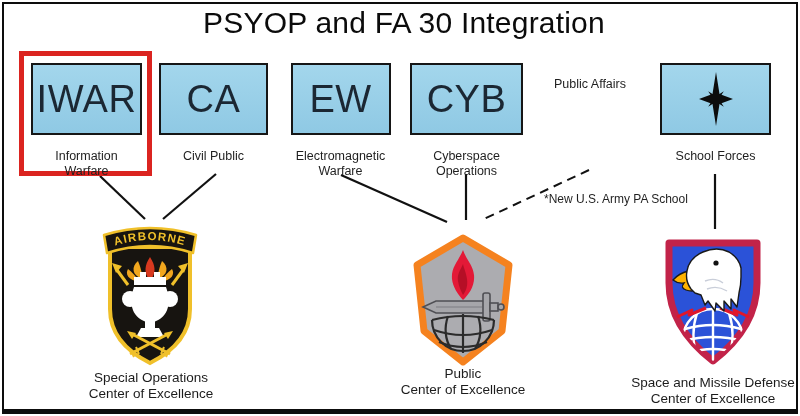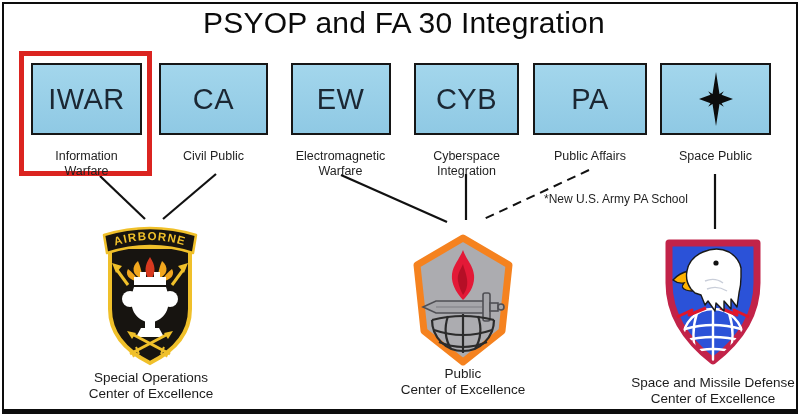--- a/index.html
+++ b/index.html
@@ -9,21 +9,21 @@
          border:2px solid #0d0d0d;border-bottom-width:5px;background:transparent;pointer-events:none;}
   .title{position:absolute;left:0;right:0;top:6px;text-align:center;
          font-size:30px;letter-spacing:0.2px;color:#0b0b0b;}
   .connectors{position:absolute;left:0;top:0;pointer-events:none;}
   .red-highlight{position:absolute;left:19px;top:51px;width:133px;height:125px;
                  border:5px solid #DB2420;box-sizing:border-box;background:transparent;}
   .unit{position:absolute;top:63px;width:150px;text-align:center;}
   .bluebox{margin:0 auto;height:72px;background:linear-gradient(#a3d6ec,#8fc9e4);
            border:2px solid #161616;box-sizing:border-box;
            display:flex;align-items:center;justify-content:center;}
-  .abbr{font-size:29px;color:#1b2733;letter-spacing:0.5px;}
+  .abbr{font-size:38px;color:#1b2733;letter-spacing:0.5px;}
   .boxlabel{margin-top:14px;font-size:12.5px;line-height:15px;color:#1f1f1f;}
   .lbl-line:empty{display:none;}
   .note{position:absolute;left:544px;top:192px;font-size:12px;color:#1f1f1f;}
   .emblem{position:absolute;}
   .caption{position:absolute;text-align:center;font-size:13.5px;line-height:16px;
            color:#1c1c1c;transform:translateX(-50%);white-space:nowrap;}
 </style>
 </head>
 <body>
 
@@ -66,48 +66,45 @@
     <div class="bluebox" style="width:100px">
       <span class="abbr">EW</span>
     </div>
     <div class="boxlabel">
       <div class="lbl-line">Electromagnetic</div>
       <div class="lbl-line">Warfare</div>
     </div>
   </div>
 
   <div class="unit" style="left:391.5px">
-    <div class="bluebox" style="width:105px">
+    <div class="bluebox" style="width:113px">
       <span class="abbr">CYB</span>
     </div>
     <div class="boxlabel">
       <div class="lbl-line">Cyberspace</div>
-      <div class="lbl-line">Integration</div>
+      <div class="lbl-line">Operations</div>
     </div>
   </div>
 
   <div class="unit" style="left:515px">
-    <div class="bluebox" style="width:114px">
-      <span class="abbr">PA</span>
-    </div>
     <div class="boxlabel">
       <div class="lbl-line">Public Affairs</div>
 
     </div>
   </div>
 
   <div class="unit" style="left:640.5px">
     <div class="bluebox" style="width:111px">
       <svg width="40" height="58" viewBox="-20 -29 40 58">
         <polygon points="7.8,-7.8 2.8,0 7.8,7.8 0,2.8 -7.8,7.8 -2.8,0 -7.8,-7.8 0,-2.8" fill="#0c0c0c"></polygon>
         <polygon points="0,-27 3.5,-5 17,0 3.5,5 0,27 -3.5,5 -17,0 -3.5,-5" fill="#0c0c0c"></polygon>
       </svg>
     </div>
     <div class="boxlabel">
-      <div class="lbl-line">Space Public</div>
+      <div class="lbl-line">School Forces</div>
 
     </div>
   </div>
 
   <div class="note">*New U.S. Army PA School</div>
 
   <svg class="emblem" style="left:98px;top:221px" width="104" height="148" viewBox="0 0 104 148">
     <defs>
         <path id="socTab" d="M10,27 Q52,11 94,27"></path>
       </defs>

